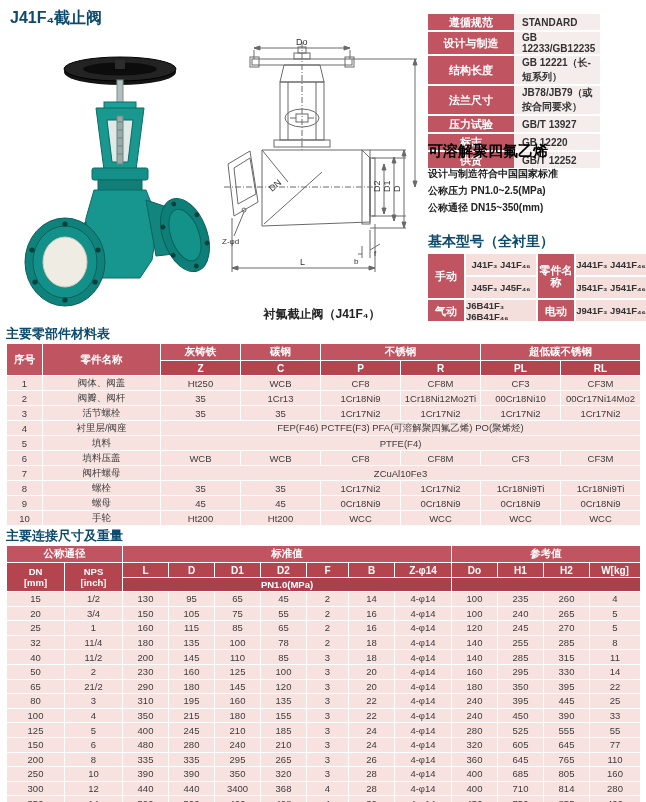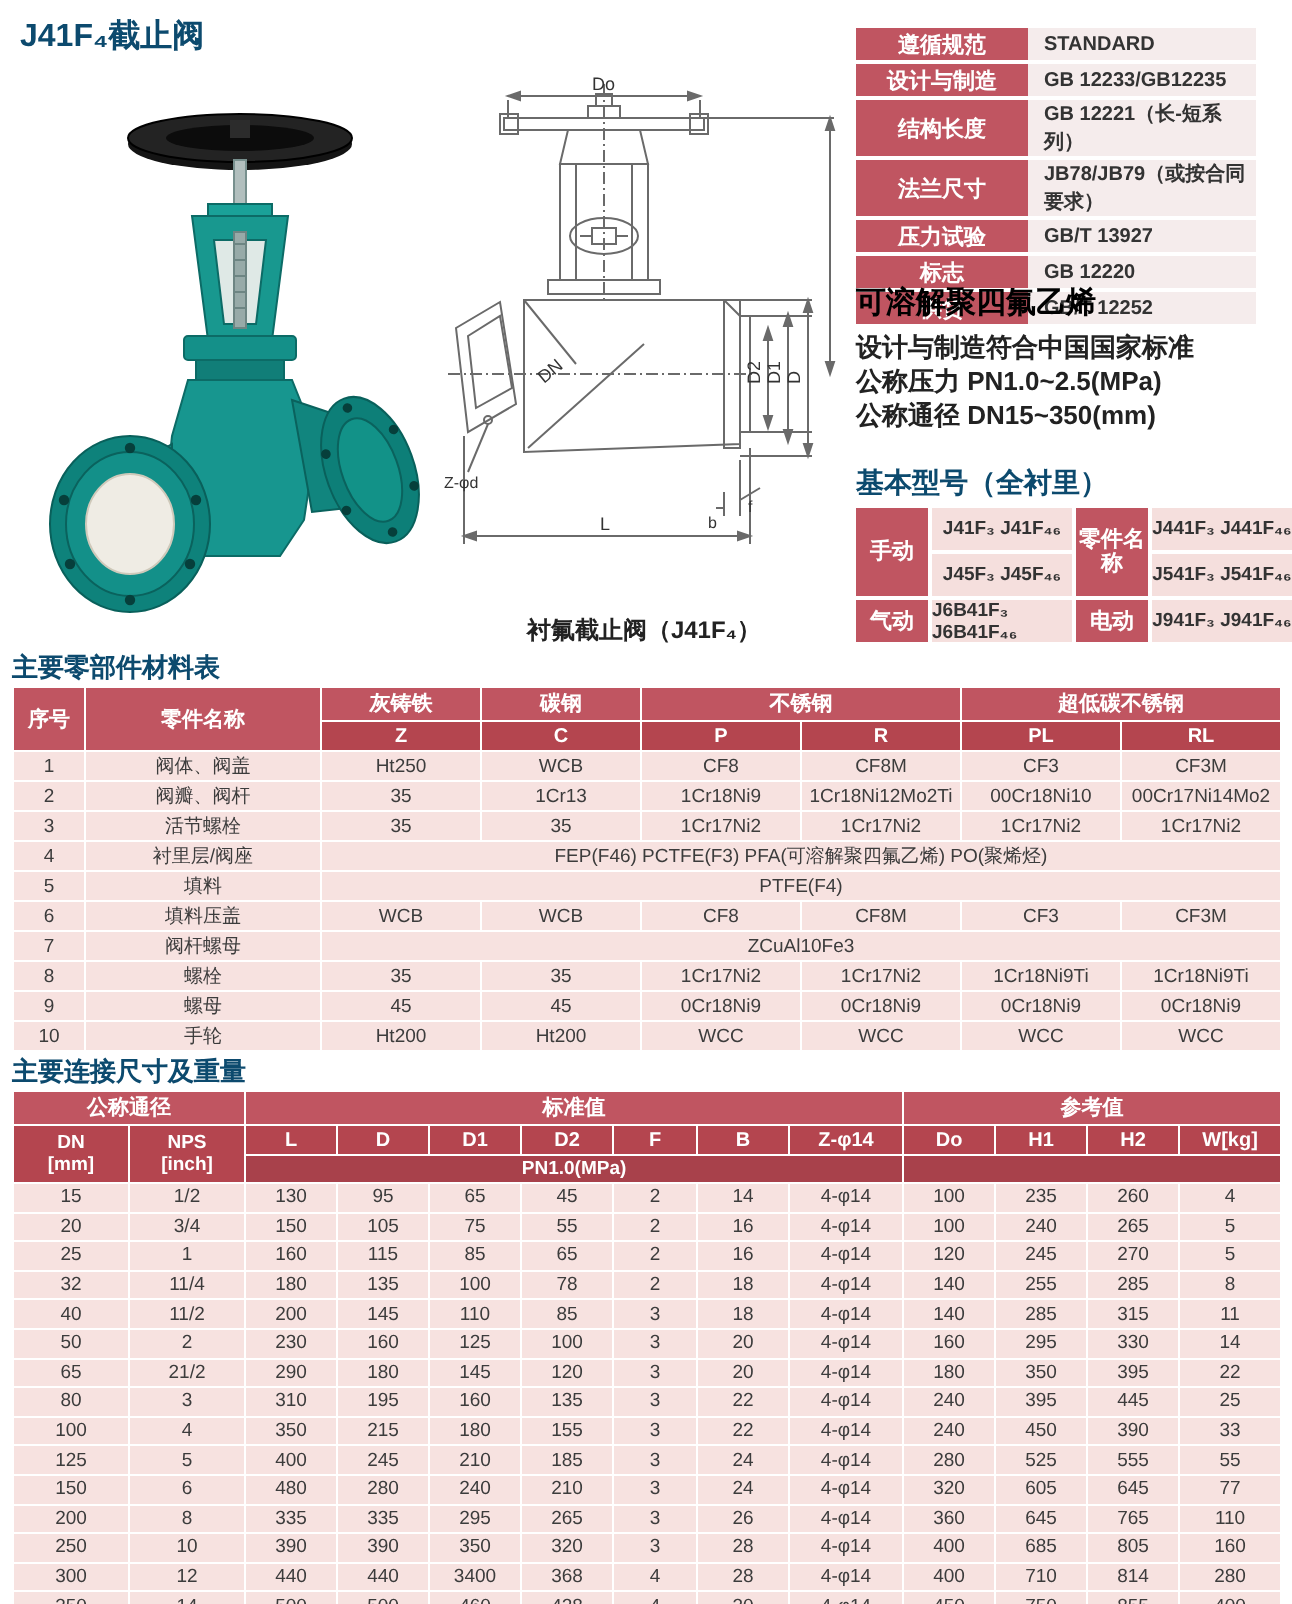--- a/index.html
+++ b/index.html
@@ -11,27 +11,27 @@
   table{border-collapse:collapse;}
   td{border:1px solid #fff;text-align:center;vertical-align:middle;padding:0;}
   .gh{background:#c05561;color:#fff;font-weight:bold;font-size:10.5px;height:16px;}
   .ch{background:#b4454f;color:#fff;font-weight:bold;font-size:10px;height:14px;}
   .ch2{background:#b4454f;color:#fff;font-weight:bold;font-size:9.5px;white-space:pre-line;line-height:11px;}
   .pb{background:#a8414b;color:#fff;font-weight:bold;font-size:9.5px;height:13px;}
   #materials-table td, #dims-table td{background-clip:padding-box;}
   #materials-table td:not(.gh):not(.ch){background:#f7e2e0;color:#3c3c3c;font-size:9.5px;height:14px;}
   #dims-table td:not(.gh):not(.ch):not(.ch2):not(.pb){background:#f7e2e0;color:#3c3c3c;font-size:9.5px;height:13.6px;line-height:13px;}
   
-  #spec-table{border-collapse:separate;border-spacing:0 2px;width:200px;}
+  #spec-table{border-collapse:separate;border-spacing:0 2px;width:172px;}
   #spec-table td{border:none;}
   #spec-table .lbl{background:#c05561;color:#fff;font-weight:bold;font-size:11px;width:86px;height:16px;}
   #spec-table .val{background:#f5ecec;color:#333;font-weight:bold;font-size:10px;text-align:left;padding-left:8px;}
   
   #intro-heading{font-size:15px;font-weight:bold;color:#000;}
-  .intro-line{font-size:13px;font-weight:600;color:#222;line-height:17px;}
+  .intro-line{font-size:10px;font-weight:600;color:#222;line-height:17px;}
   
   #models-grid{display:grid;grid-template-columns:36px 1fr 36px 1fr;grid-auto-rows:21px;gap:2px;width:218px;}
   #models-grid div{display:flex;align-items:center;justify-content:center;}
   .mlab{background:#c05561;color:#fff;font-weight:bold;font-size:11px;line-height:12px;text-align:center;}
   .mval{background:#f5dfdd;color:#333;font-weight:bold;font-size:9.5px;}
   .span2{grid-row:span 2;}
   svg text{font-family:"Liberation Sans","DejaVu Sans",sans-serif;}
 </style>
 </head>
 <body>

